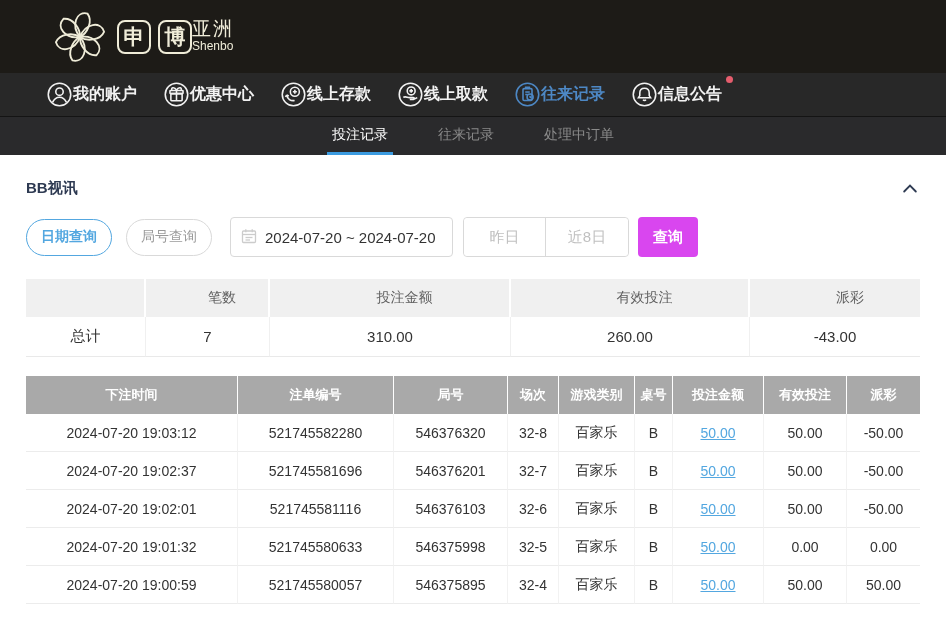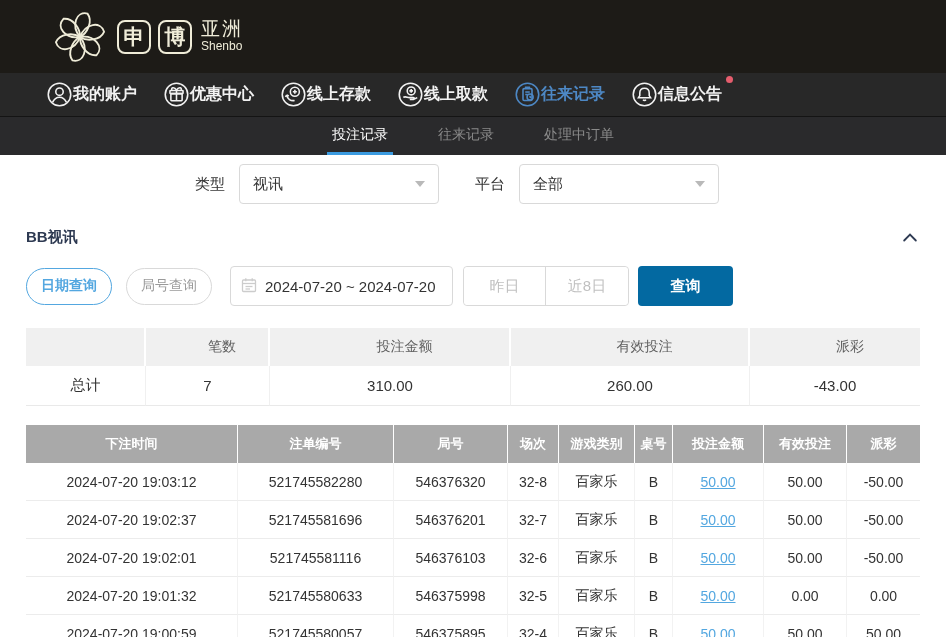--- a/index.html
+++ b/index.html
@@ -14,21 +14,21 @@
 
   
   .topbar { height: 73px; background: #1d1b17; display: flex; align-items: center; }
   .logo { display: flex; align-items: center; margin-left: 50px; color: #efecd8; cursor: pointer; }
   .logo-flower svg { width: 60px; height: 60px; display: block; }
   .logo-char {
     width: 34px; height: 34px; border: 2px solid #efecd8; border-radius: 8px;
     display: flex; align-items: center; justify-content: center;
     font-size: 21px; font-weight: bold; margin-left: 7px;
   }
-  .logo-asia { margin-left: 9px; line-height: 1.1; }
+  .logo-asia { line-height: 1.1; }
   .logo-asia .cn { font-size: 19px; letter-spacing: 2px; }
   .logo-asia .en { font-size: 12px; }
 
   .top-right { margin-left: auto; display: flex; align-items: center; margin-right: 38px; }
   .user-chip { display: flex; align-items: center; cursor: pointer; }
   .user-chip svg { width: 23px; height: 23px; color: #9a9a9a; }
   .blur-name {
     width: 104px; height: 20px; border-radius: 4px; margin-left: 13px;
     background: linear-gradient(90deg, #33608a, #4981ad 30%, #3a6f9e 60%, #4d86b3 85%, #3d6f9c);
     filter: blur(2px);
@@ -98,21 +98,21 @@
   .quick-group { margin-left: 10px; display: flex; border: 1px solid #d9d9d9; border-radius: 4px; }
   .quick {
     width: 82px; height: 38px; display: flex; align-items: center; justify-content: center;
     font-size: 15px; color: #c0c0c0; cursor: pointer; background: #fff;
     border-right: 1px solid #d9d9d9;
   }
   .quick:first-child { border-radius: 4px 0 0 4px; }
   .quick:last-child { border-right: none; border-radius: 0 4px 4px 0; }
   .quick.active { color: #53a7e0; box-shadow: 0 0 0 1px #53a7e0; border-right-color: transparent; z-index: 2; }
   .search-btn {
-    margin-left: 9px; width: 95px; height: 40px; background: #0369a1; color: #fff;
+    margin-left: 9px; width: 60px; height: 40px; background: #d946ef; color: #fff;
     font-size: 15px; font-weight: bold; border: none; border-radius: 4px; cursor: pointer;
   }
 
   
   table { border-collapse: separate; border-spacing: 0; table-layout: fixed; }
   .summary-table { margin-top: 22px; width: 894px; }
   .summary-table th {
     background: #f0f0f0; height: 38px; font-size: 14px; color: #5f5f5f; font-weight: normal;
     text-align: center; border-right: 2px solid #fff; padding-left: 31px;
   }
@@ -244,33 +244,20 @@
   <div class="subtab">
     <span>往来记录</span>
   </div>
   <div class="subtab">
     <span>处理中订单</span>
   </div>
 </div>
 
 <div class="content">
 
-  <div class="filter-row">
-    <span class="filter-label">类型</span>
-    <div class="select">
-      <span>视讯</span>
-      <span class="caret"></span>
-    </div>
-    <div class="filter-gap"></div>
-    <span class="filter-label">平台</span>
-    <div class="select">
-      <span>全部</span>
-      <span class="caret"></span>
-    </div>
-  </div>
 
   <div class="section-head">
     <span class="section-title">BB视讯</span>
     <span class="collapse-btn">
       <svg viewBox="0 0 24 24" fill="none" stroke="#2e3a52" stroke-width="2.2" stroke-linecap="round">
         <path d="M5,15 L12,8 L19,15"></path>
       </svg>
     </span>
   </div>
 

